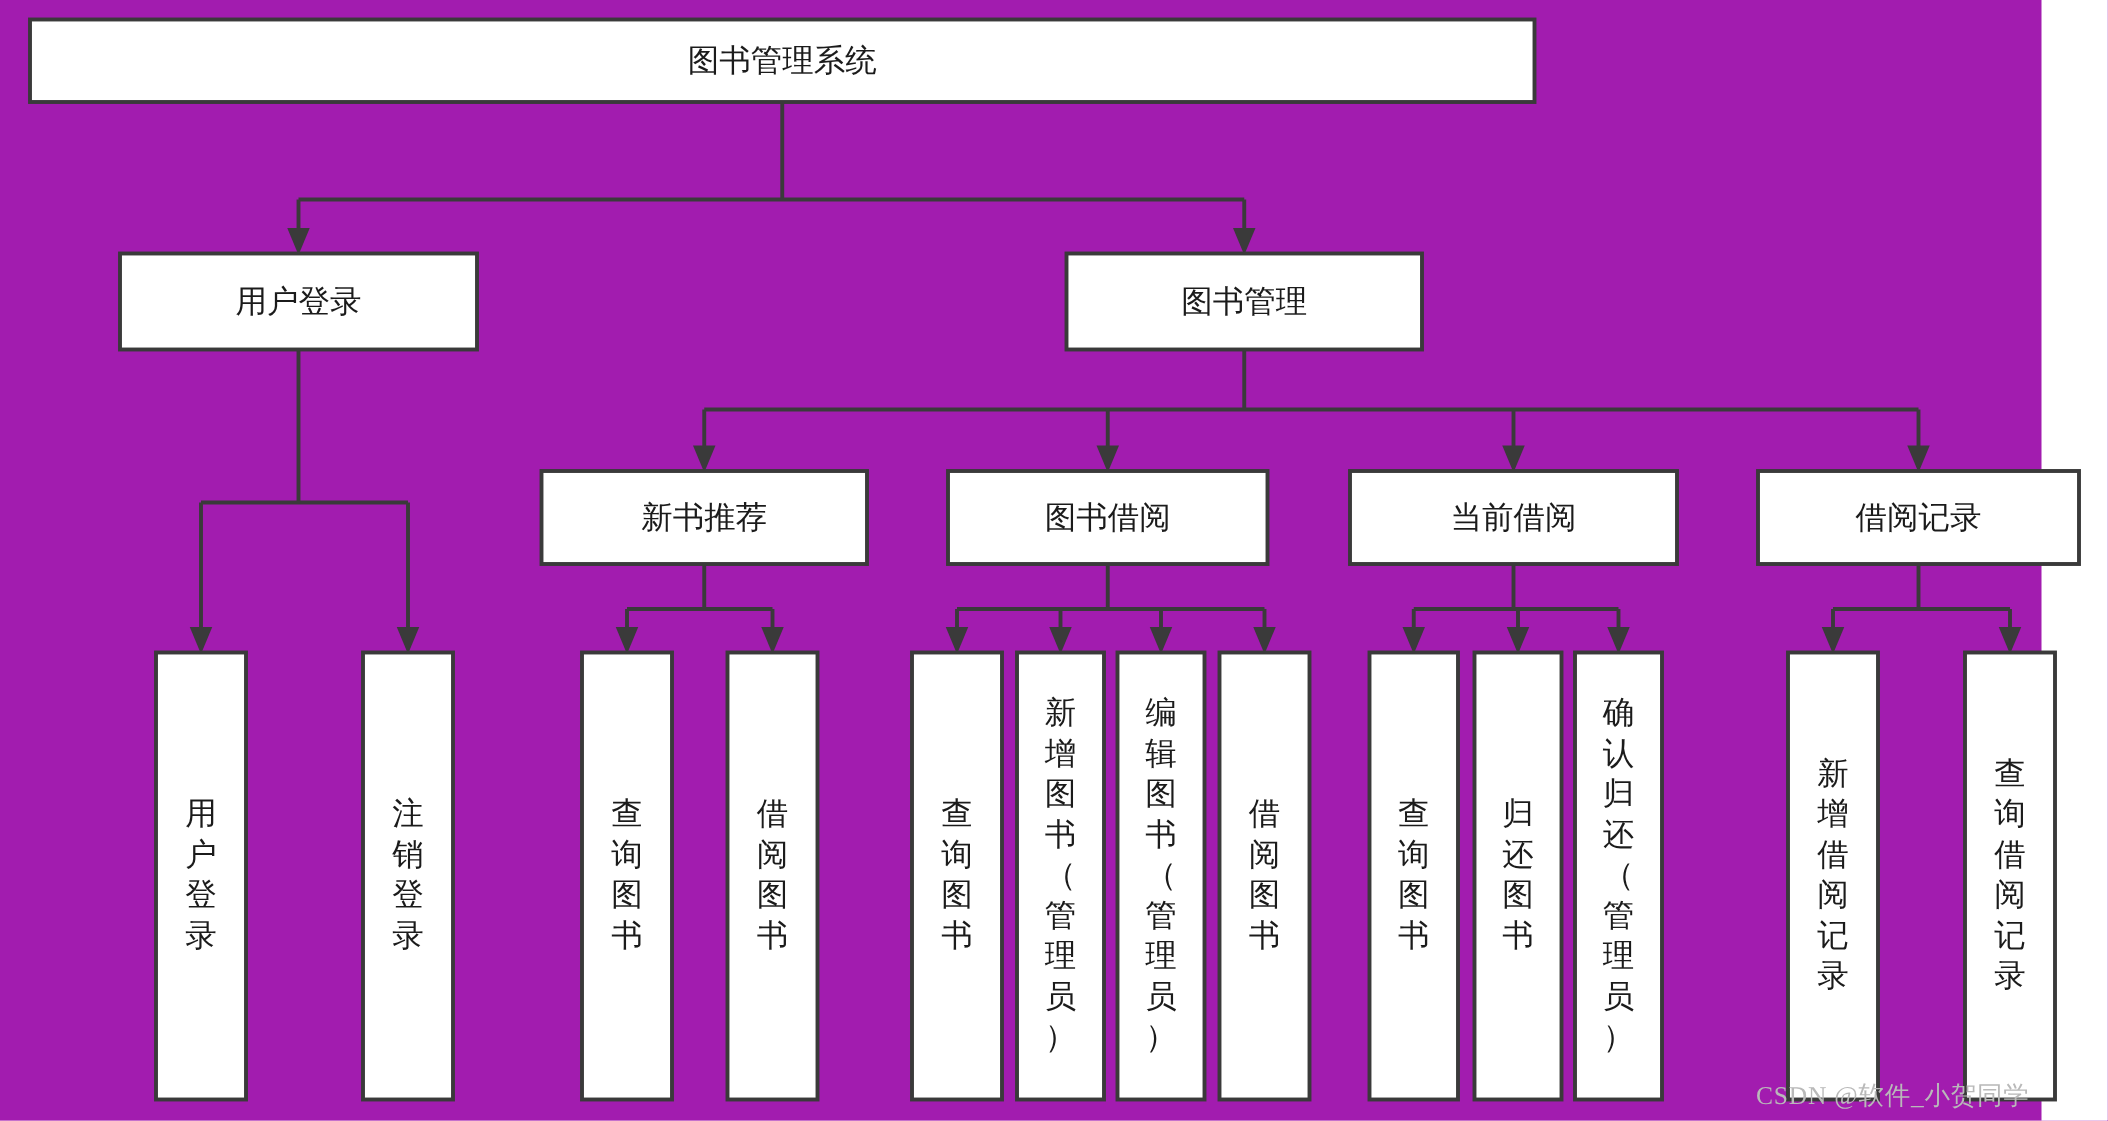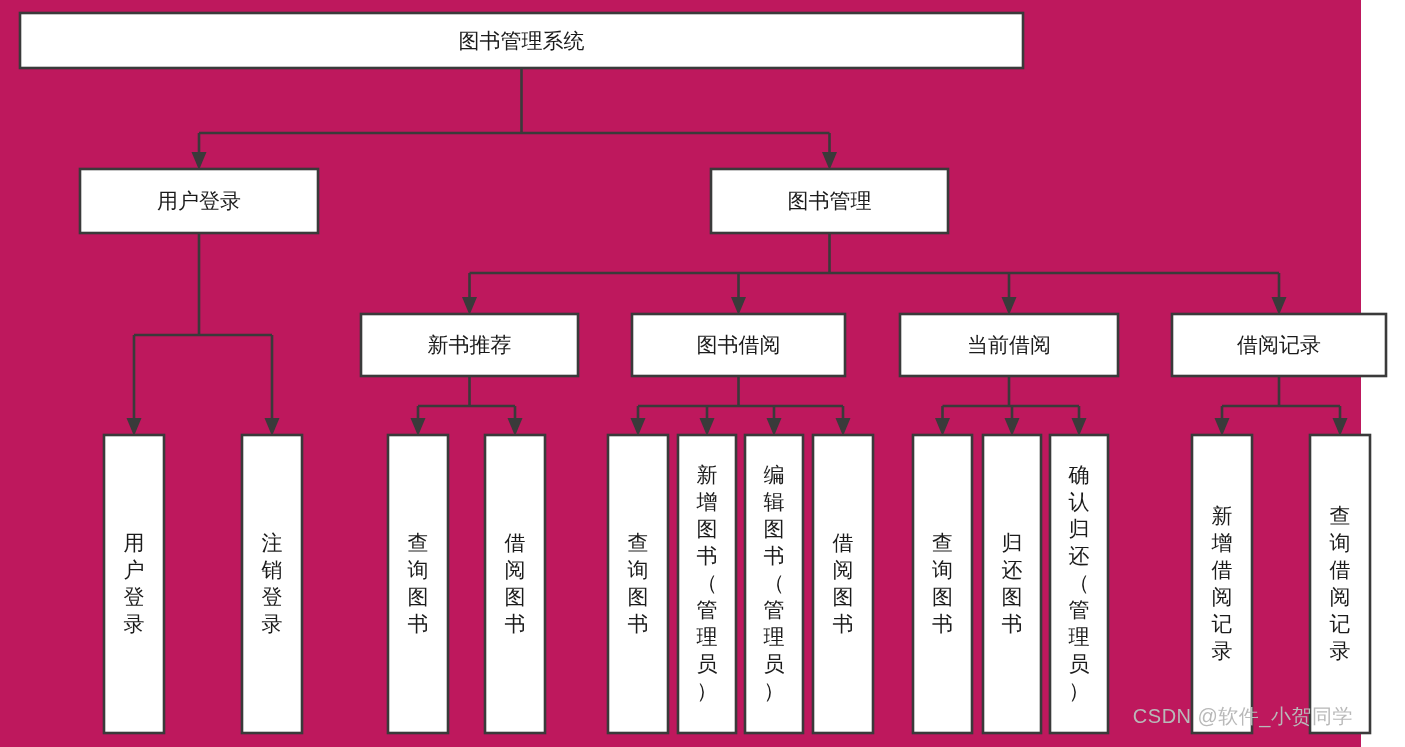--- a/index.html
+++ b/index.html
@@ -11,21 +11,21 @@
   body {
     width: 1405px;
     height: 747px;
     font-family: "DejaVu Sans", "Liberation Sans", sans-serif;
     overflow: hidden;
   }
   #diagram-root {
     position: relative;
     width: 1361px;
     height: 747px;
-    background: #be185d;
+    background: #a21caf;
   }
   svg#tree-svg {
     position: absolute;
     left: 0;
     top: 0;
     width: 1405px;
     height: 747px;
     display: block;
   }
   .node-box {
@@ -48,23 +48,23 @@
     fill: none;
     stroke-linecap: butt;
   }
   .arrow-head {
     fill: #3a3a3a;
     stroke: none;
   }
   .watermark {
     position: absolute;
     right: 8px;
-    bottom: 17px;
-    font-family: Liberation Sans, sans-serif;
-    font-size: 20px;
+    bottom: 5px;
+    font-family: Liberation Serif, serif;
+    font-size: 17px;
     color: #b9b9b9;
     letter-spacing: 0.5px;
     white-space: nowrap;
     user-select: none;
   }
 </style>
 </head>
 <body>
 
 <div id="diagram-root">

